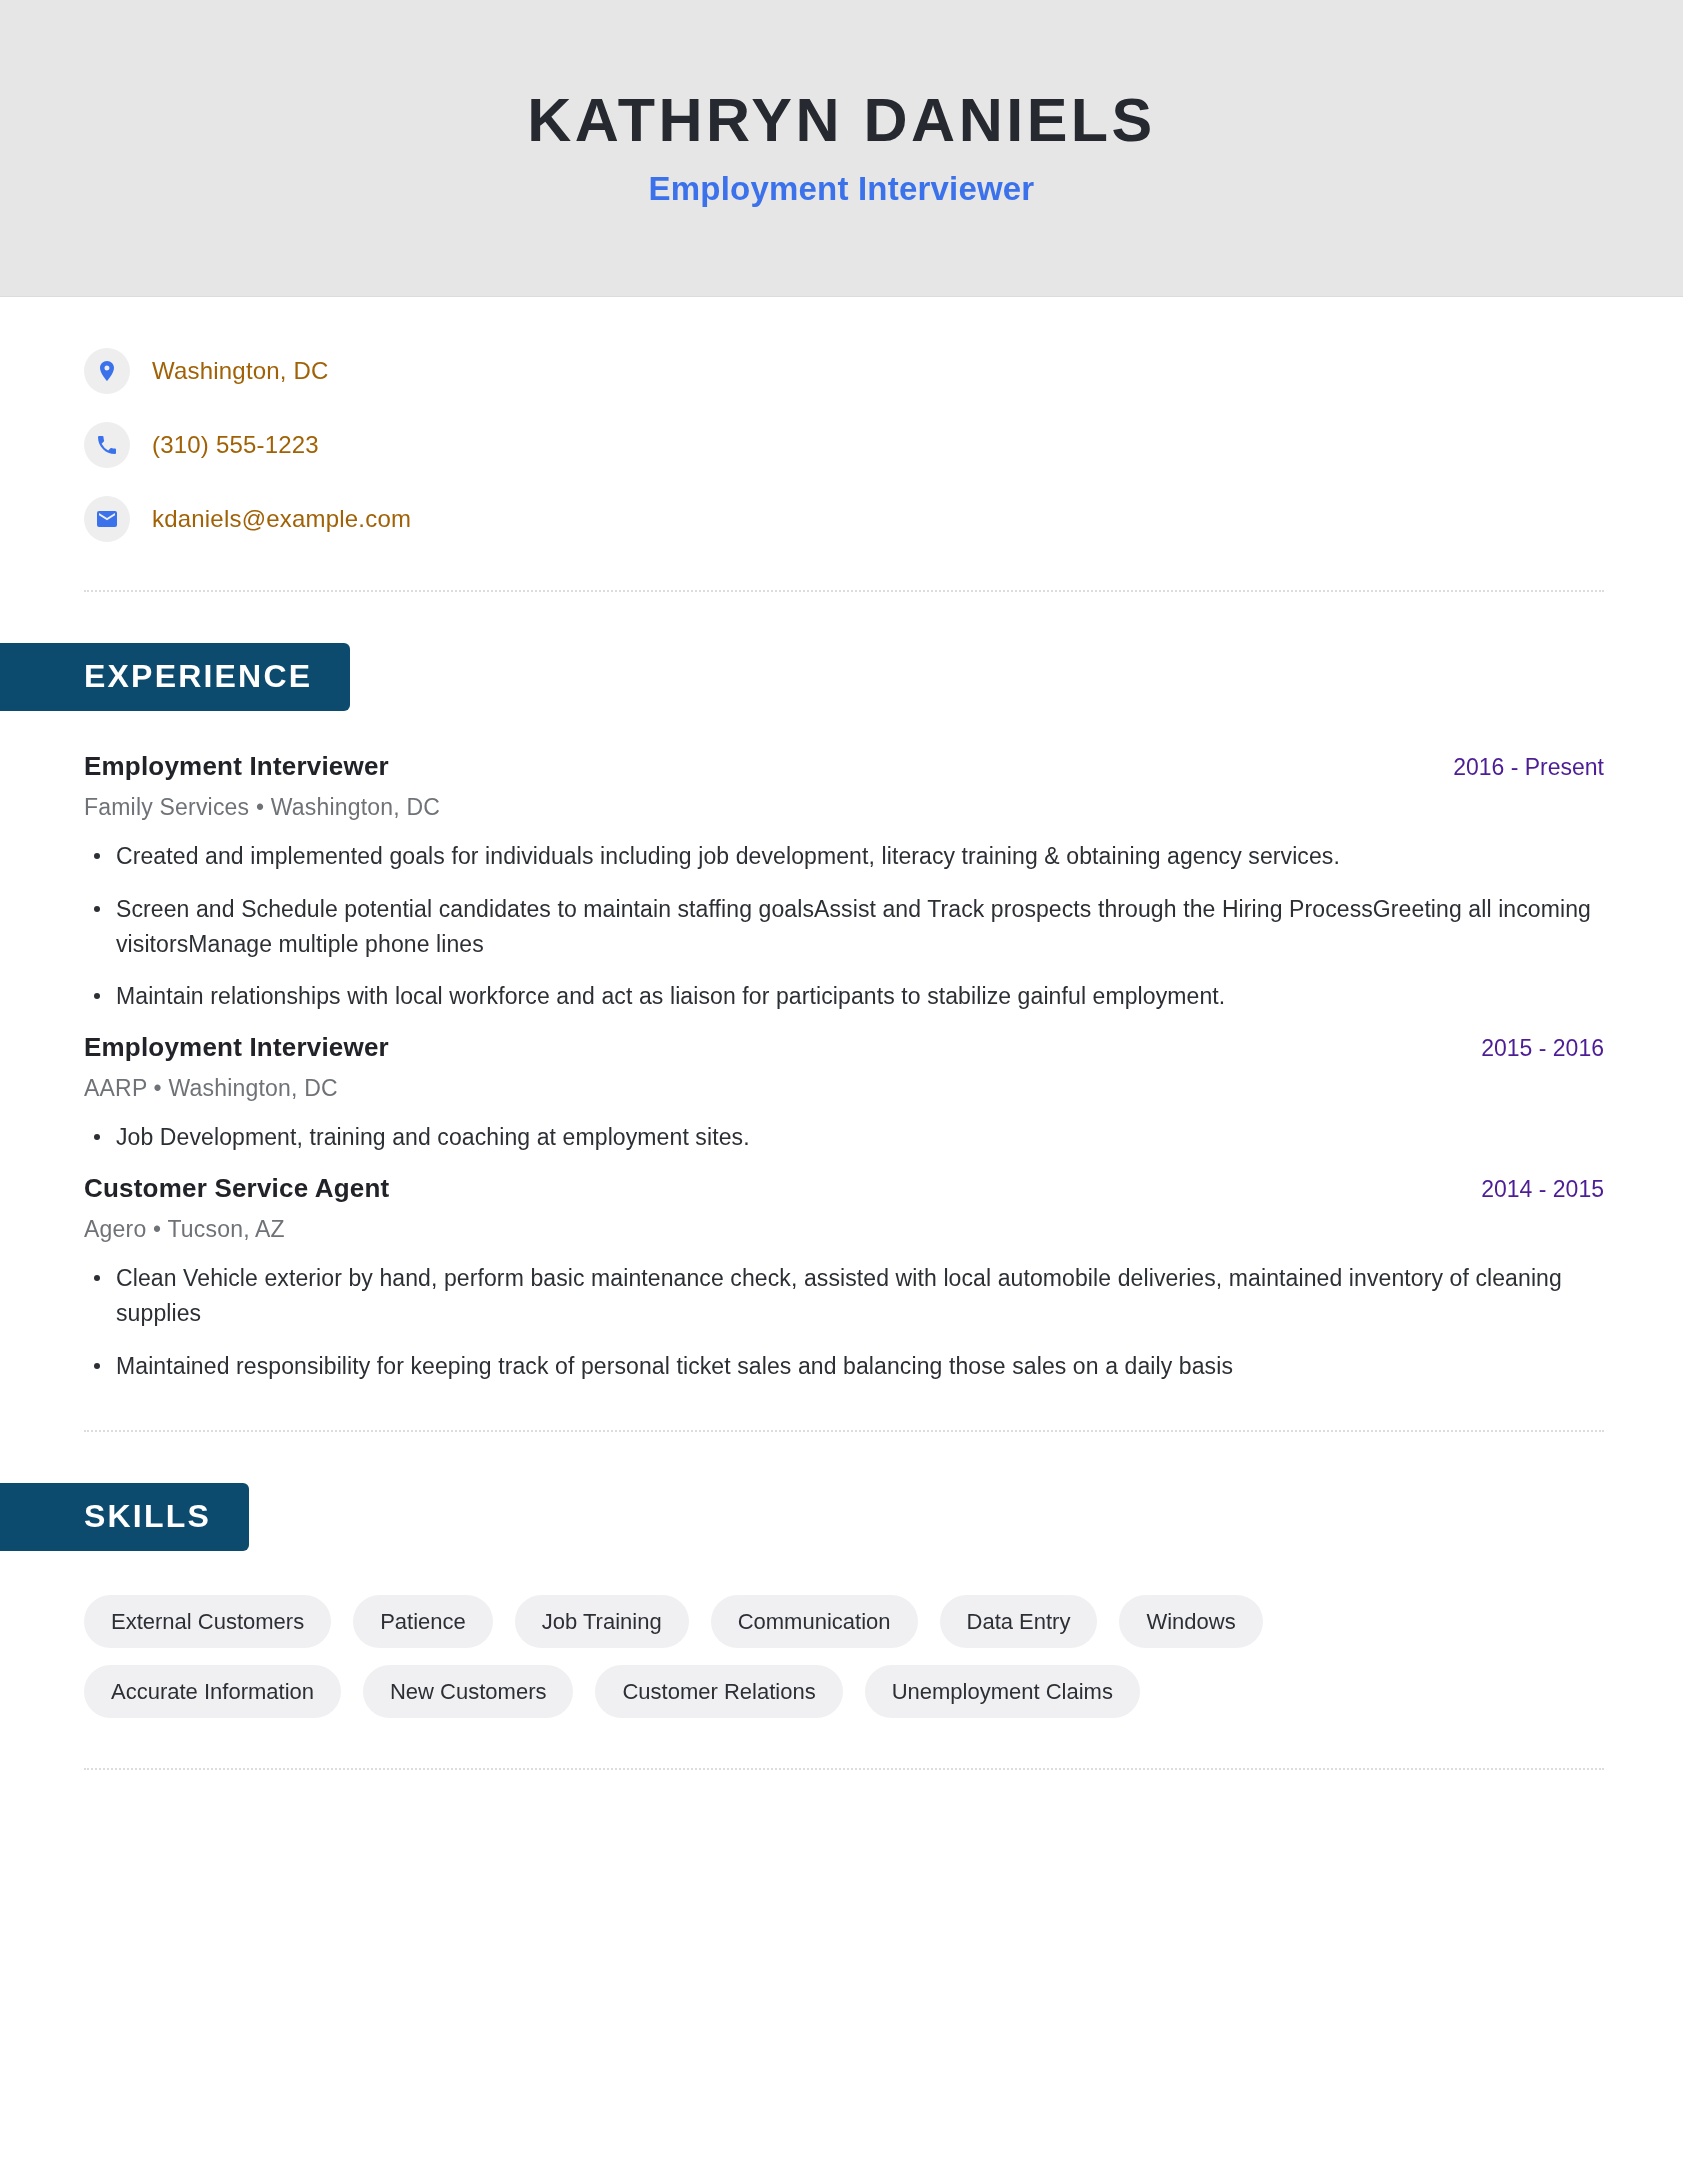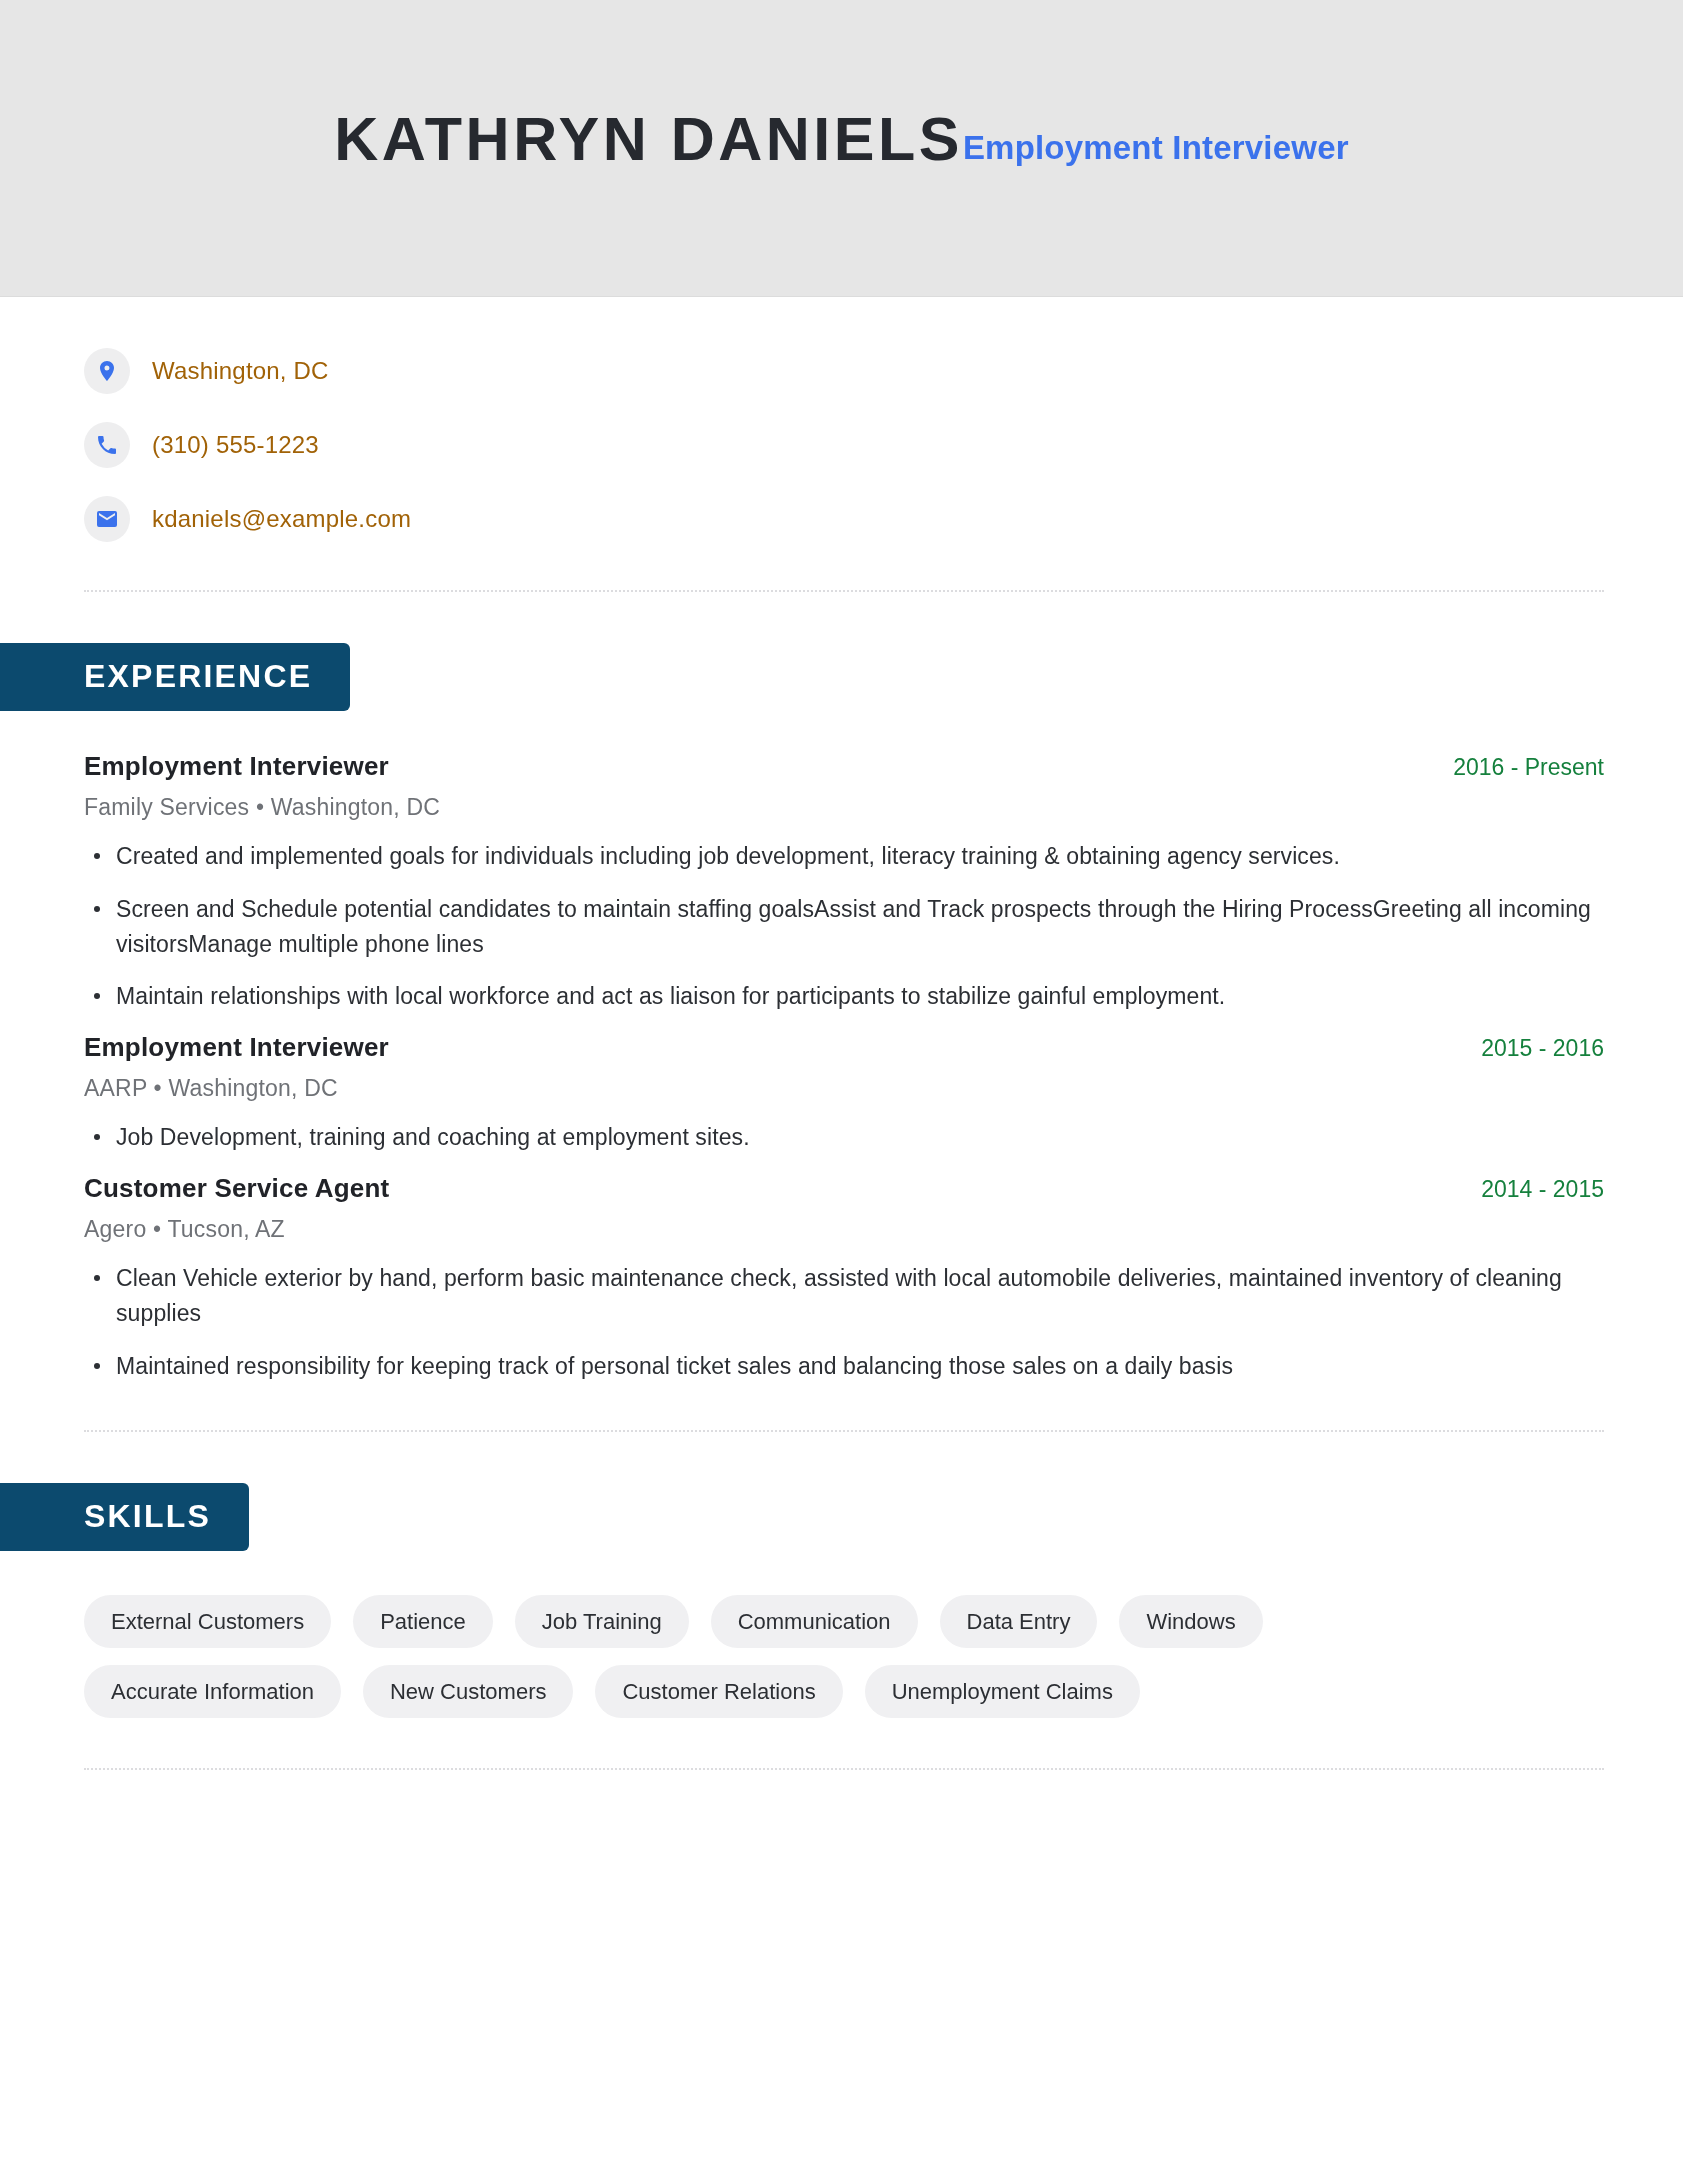--- a/index.html
+++ b/index.html
@@ -21,21 +21,21 @@
     height: 2178px;
   }
 
   
   .header-band {
     background: #e6e6e6;
     height: 297px;
     width: 100%;
     box-sizing: border-box;
     display: flex;
-    flex-direction: row;
+    flex-direction: column;
     align-items: center;
     justify-content: center;
     border-bottom: 1px solid #dcdcdc;
   }
   .full-name {
     font-size: 61px;
     font-weight: 700;
     letter-spacing: 3.5px;
     color: #26292f;
     text-transform: uppercase;
@@ -129,21 +129,21 @@
     justify-content: space-between;
   }
   .job-title {
     font-size: 26px;
     font-weight: 700;
     color: #212328;
     letter-spacing: 0.2px;
   }
   .job-dates {
     font-size: 23px;
-    color: #15803d;
+    color: #4c1d95;
     white-space: nowrap;
     padding-left: 30px;
   }
   .job-meta {
     font-size: 23px;
     color: #6f7277;
     margin-top: 12px;
     letter-spacing: 0.2px;
   }
   ul.bullets {

